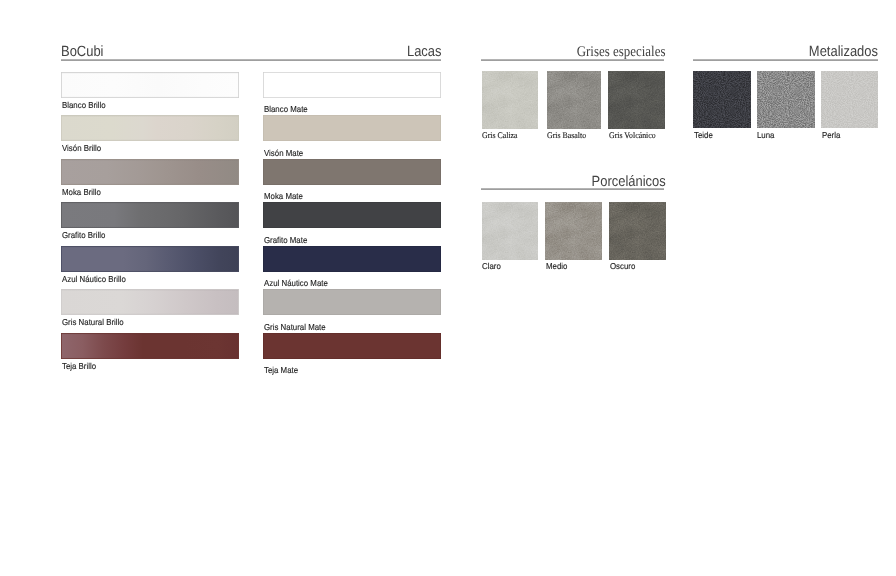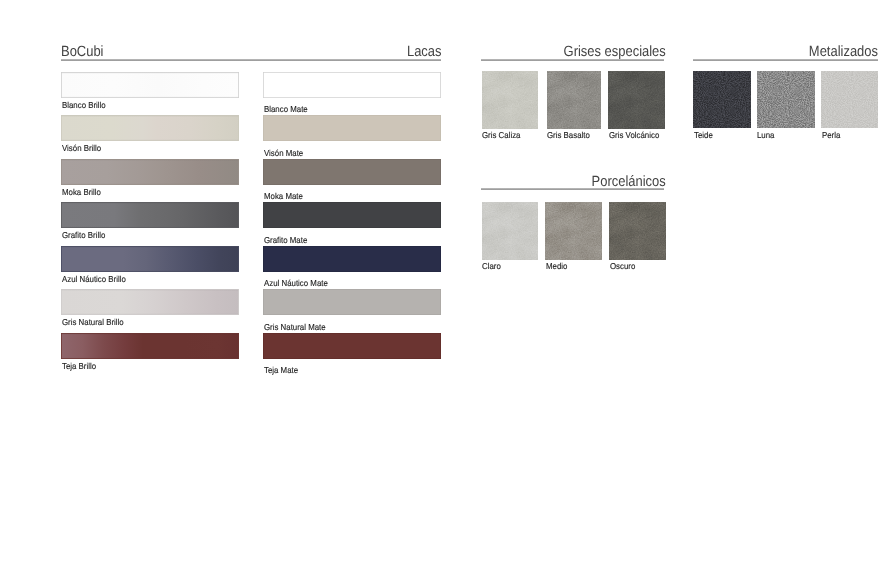--- a/index.html
+++ b/index.html
@@ -149,21 +149,21 @@
           <div class="tex edge" style="box-shadow: rgb(171, 168, 165) 0px 0px 0px 0.8px inset;"></div>
         </div>
         <div class="bar-lbl" style="left: 202.8px; top: 285.5px;">Gris Natural Mate</div>
         <div class="bar" style="left: 202px; top: 295.5px; background: rgb(107, 52, 49);">
           <div class="tex edge" style="box-shadow: rgb(99, 46, 43) 0px 0px 0px 0.8px inset;"></div>
         </div>
         <div class="bar-lbl" style="left: 202.8px; top: 329px;">Teja Mate</div>
       </div>
   </section>
 
-  <section class="sec" id="sec-greys" style="left:481px;top:37px;width:183px;">
+  <section class="sec" id="sec-greys" style="left:481px;top:37px;width:183px;font-family:Liberation Serif, serif;">
     <div class="sec-head">
       <span class="sec-title right">Grises especiales</span>
     </div>
     <div class="rule" style="top:22px;width:183px;"></div>
     <div id="greys-grid">
         <div class="sq" style="left: 0.5px; top: 34px; width: 56.5px; height: 57.5px; background: rgb(200, 200, 192);">
           <div class="tex tex-stone-light">
             <svg xmlns="http://www.w3.org/2000/svg" preserveAspectRatio="none">
               <rect width="100%" height="100%" filter="url(#fx-stone)"></rect>
             </svg>

